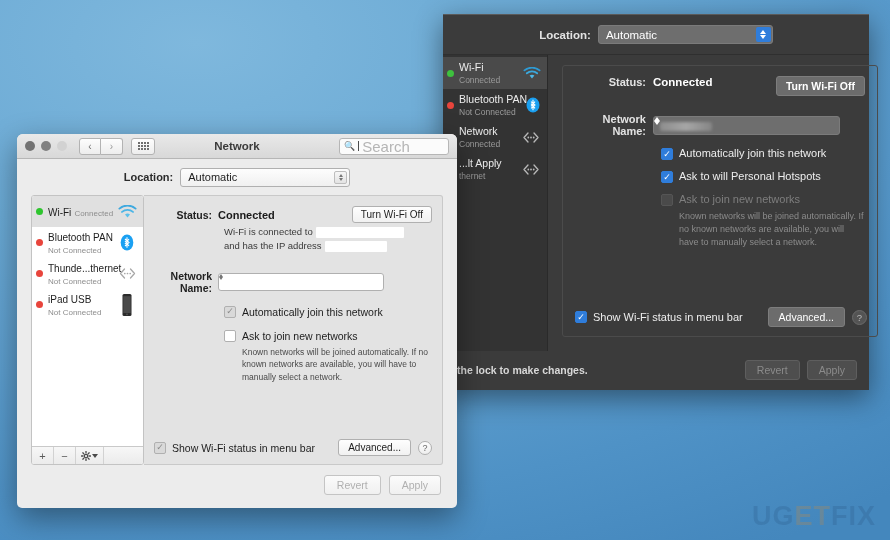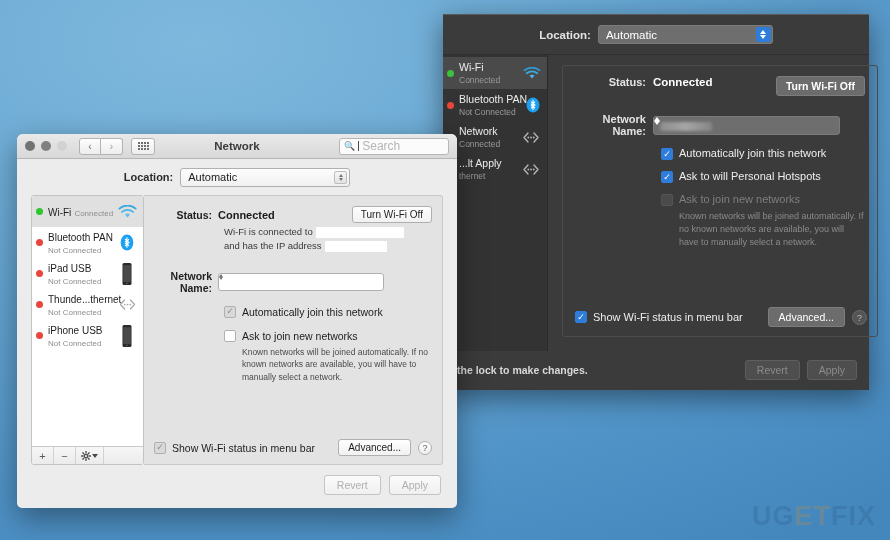--- a/index.html
+++ b/index.html
@@ -155,21 +155,21 @@
   }
   .griddots { display:grid; grid-template-columns: repeat(4,2px); grid-template-rows: repeat(3,2px); gap:1px; }
   .griddots i { background:#6e6e6e; width:2px; height:2px; display:block; }
   .l-title { position:absolute; left:0; right:0; text-align:center; font-size:11.5px; font-weight:bold; color:#3b3b3b; pointer-events:none; }
   .l-search {
     position: absolute; right: 8px; width: 110px; height: 17px;
     background: #fbfbfb; border: 1px solid #b6b6b6; border-radius: 3px;
     display:flex; align-items:center; padding: 0 4px; gap: 3px;
   }
   .l-search .mag { color:#8a8a8a; font-size:9px; }
-  .l-search .ph { color:#b5b5b5; font-size:12px; }
+  .l-search .ph { color:#b5b5b5; font-size:15px; }
   .l-search .caret { width:1px; height:10px; background:#4b4b4b; }
 
   .l-locbar { height: 36px; display:flex; align-items:center; justify-content:center; gap:7px; }
   .l-loclabel { font-size:11px; font-weight:bold; color:#2b2b2b; }
   .l-popup {
     position:relative; width: 170px; height: 19px; background: linear-gradient(#fdfdfd,#f0f0f0);
     border:1px solid #b0b0b0; border-radius:3px; display:flex; align-items:center;
     padding-left:7px; font-size:11px; color:#1d1d1d;
   }
   .l-popup .lstepper {
@@ -455,62 +455,48 @@
             <svg width="16" height="17" viewBox="0 0 16 17">
               <ellipse cx="8" cy="8.5" rx="6.3" ry="8" fill="#1aa0f2"></ellipse>
               <path d="M6 5 L10 8.5 L6 12 M8 3.2 L8 13.8 M6 7 L10 12 M6 10 L10 5" stroke="#fff" stroke-width="1.1" fill="none"></path>
             </svg>
           </span>
         </div>
 
         <div class="l-srvrow">
           <span class="l-dot red"></span>
           <span class="l-txt">
-            <span class="l-name">iPad USB</span>
-            <span class="l-stat">Not Connected</span>
-          </span>
-          <span class="l-ic">
-            <svg width="14" height="24" viewBox="0 0 14 24">
-              <rect x="2.5" y="1" width="9" height="22" rx="1.5" fill="#2b2b2b"></rect>
-              <rect x="3.3" y="3.2" width="7.4" height="16.8" fill="#4a4a4a"></rect>
-              <circle cx="7" cy="21.3" r="0.9" fill="#555"></circle>
-            </svg>
-          </span>
-        </div>
-
-        <div class="l-srvrow">
-          <span class="l-dot red"></span>
-          <span class="l-txt">
             <span class="l-name">Thunde...thernet</span>
             <span class="l-stat">Not Connected</span>
           </span>
           <span class="l-ic">
             <svg width="21" height="13" viewBox="0 0 21 13">
               <path d="M7.5 2 L3.5 6.5 L7.5 11 M13.5 2 L17.5 6.5 L13.5 11" stroke="#a8a8a8" stroke-width="1.3" fill="none" stroke-linecap="round" stroke-linejoin="round"></path>
               <circle cx="7.8" cy="6.5" r="0.85" fill="#a8a8a8"></circle>
                 <circle cx="10.5" cy="6.5" r="0.85" fill="#a8a8a8"></circle>
                 <circle cx="13.2" cy="6.5" r="0.85" fill="#a8a8a8"></circle>
             </svg>
           </span>
         </div>
 
         <div class="l-srvrow">
           <span class="l-dot red"></span>
           <span class="l-txt">
-            <span class="l-name">iPhone USB</span>
+            <span class="l-name">iPad USB</span>
             <span class="l-stat">Not Connected</span>
           </span>
           <span class="l-ic">
             <svg width="14" height="24" viewBox="0 0 14 24">
               <rect x="2.5" y="1" width="9" height="22" rx="1.5" fill="#2b2b2b"></rect>
               <rect x="3.3" y="3.2" width="7.4" height="16.8" fill="#4a4a4a"></rect>
               <circle cx="7" cy="21.3" r="0.9" fill="#555"></circle>
             </svg>
           </span>
         </div>
+
 
 
       </div>
       <div class="l-sbfoot">
         <span class="sbbtn">+</span>
         <span class="sbbtn">−</span>
         <span class="sbbtn gear">
           <svg width="10" height="10" viewBox="0 0 12 12">
             <circle cx="6" cy="6" r="2.1" fill="none" stroke="#4a4a4a" stroke-width="1.5"></circle>
             <g stroke="#4a4a4a" stroke-width="1.6" stroke-linecap="round">

